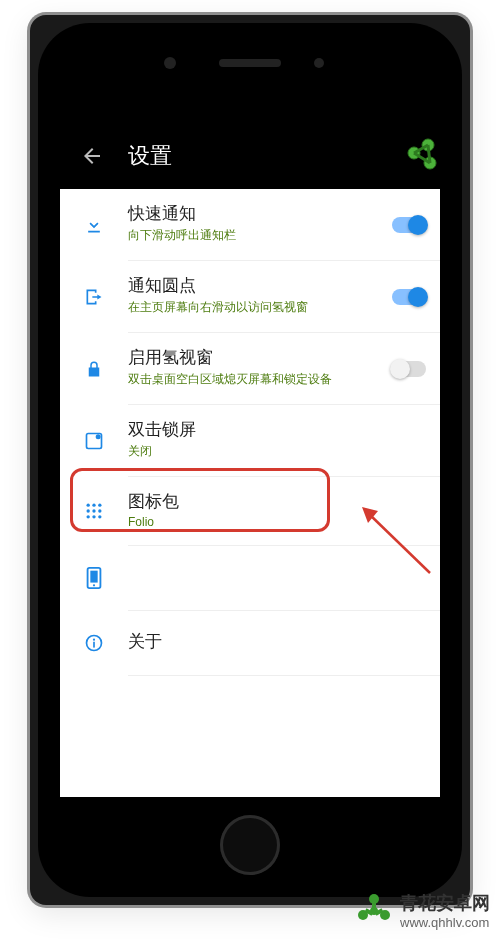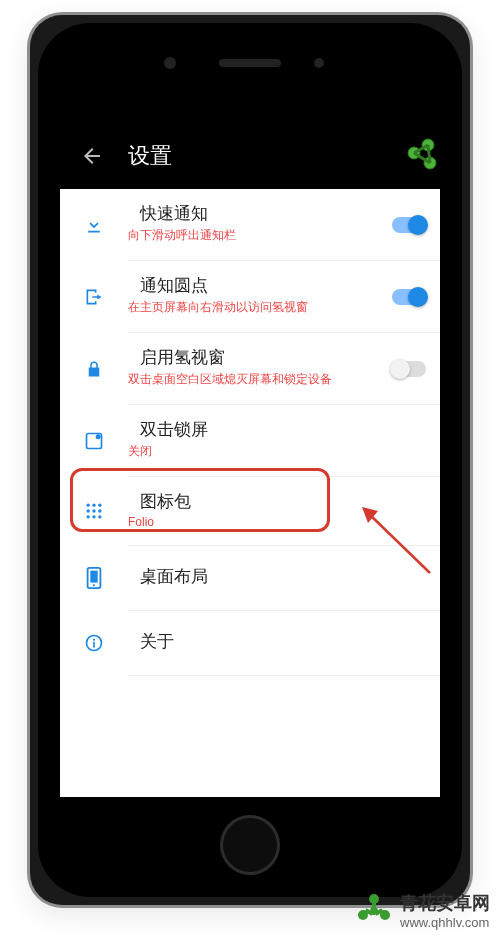--- a/index.html
+++ b/index.html
@@ -11,21 +11,21 @@
     position: relative;
     overflow: hidden;
   }
   .phone {
     position: absolute;
     left: 30px;
     top: 15px;
     width: 440px;
     height: 890px;
     background: #1a1a1a;
-    border-radius: 32px;
+    border-radius: 16px;
     box-shadow: 0 0 0 3px #8f8f8f, 0 8px 30px rgba(0,0,0,.1);
     padding: 8px;
   }
   .phone-inner {
     width: 100%;
     height: 100%;
     background: #000;
     border-radius: 52px;
     position: relative;
     overflow: hidden;
@@ -124,25 +124,24 @@
   }
   .item-body {
     flex: 1;
     margin-left: 14px;
     padding-bottom: 2px;
   }
   .item-title {
     font-size: 17px;
     color: #222;
     line-height: 1.3;
-    margin-left: 12px;
   }
   .item-sub {
     font-size: 12px;
-    color: #ef4444;
+    color: #4d7c0f;
     margin-top: 2px;
   }
   .item-trail {
     width: 46px;
     display: flex;
     align-items: center;
     justify-content: flex-end;
     flex-shrink: 0;
   }
   .divider {
@@ -312,21 +311,20 @@
 
         <div class="item">
           <div class="item-icon">
             <svg width="16" height="22" viewBox="0 0 16 24">
                 <rect x="1" y="1" width="14" height="22" rx="2" fill="none" stroke="#1e88e5" stroke-width="2"></rect>
                 <rect x="4" y="4" width="8" height="13" fill="#1e88e5"></rect>
                 <circle cx="8" cy="20" r="1.2" fill="#1e88e5"></circle>
               </svg>
           </div>
           <div class="item-body">
-            <div class="item-title">桌面布局</div>
           </div>
         </div>
         <div class="divider"></div>
 
         <div class="item">
           <div class="item-icon">
             <svg width="20" height="20" viewBox="0 0 24 24">
                 <circle cx="12" cy="12" r="9" fill="none" stroke="#1e88e5" stroke-width="2"></circle>
                 <circle cx="12" cy="8" r="1.3" fill="#1e88e5"></circle>
                 <rect x="11" y="10.5" width="2" height="7" fill="#1e88e5"></rect>

